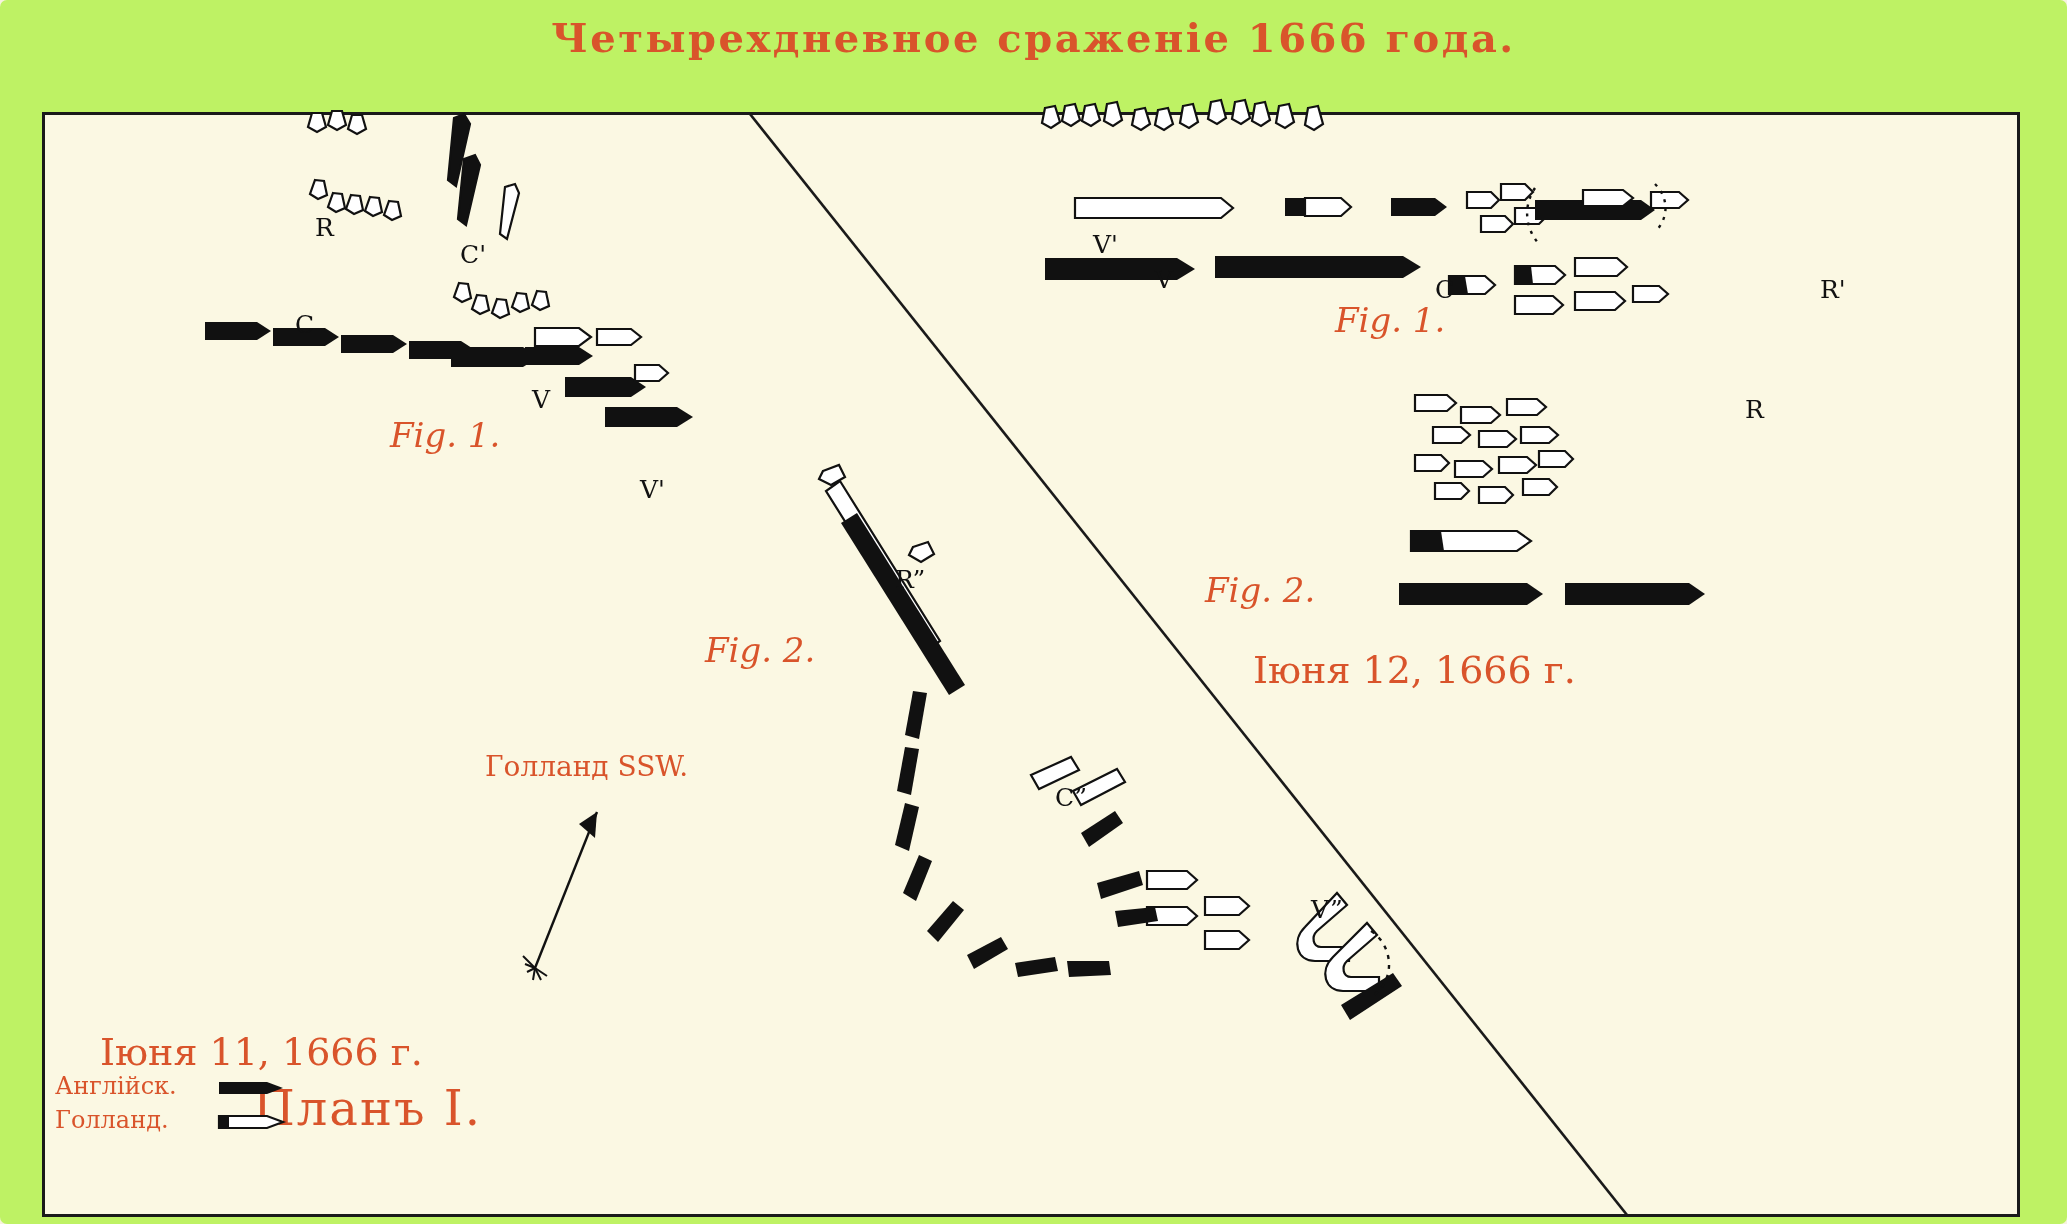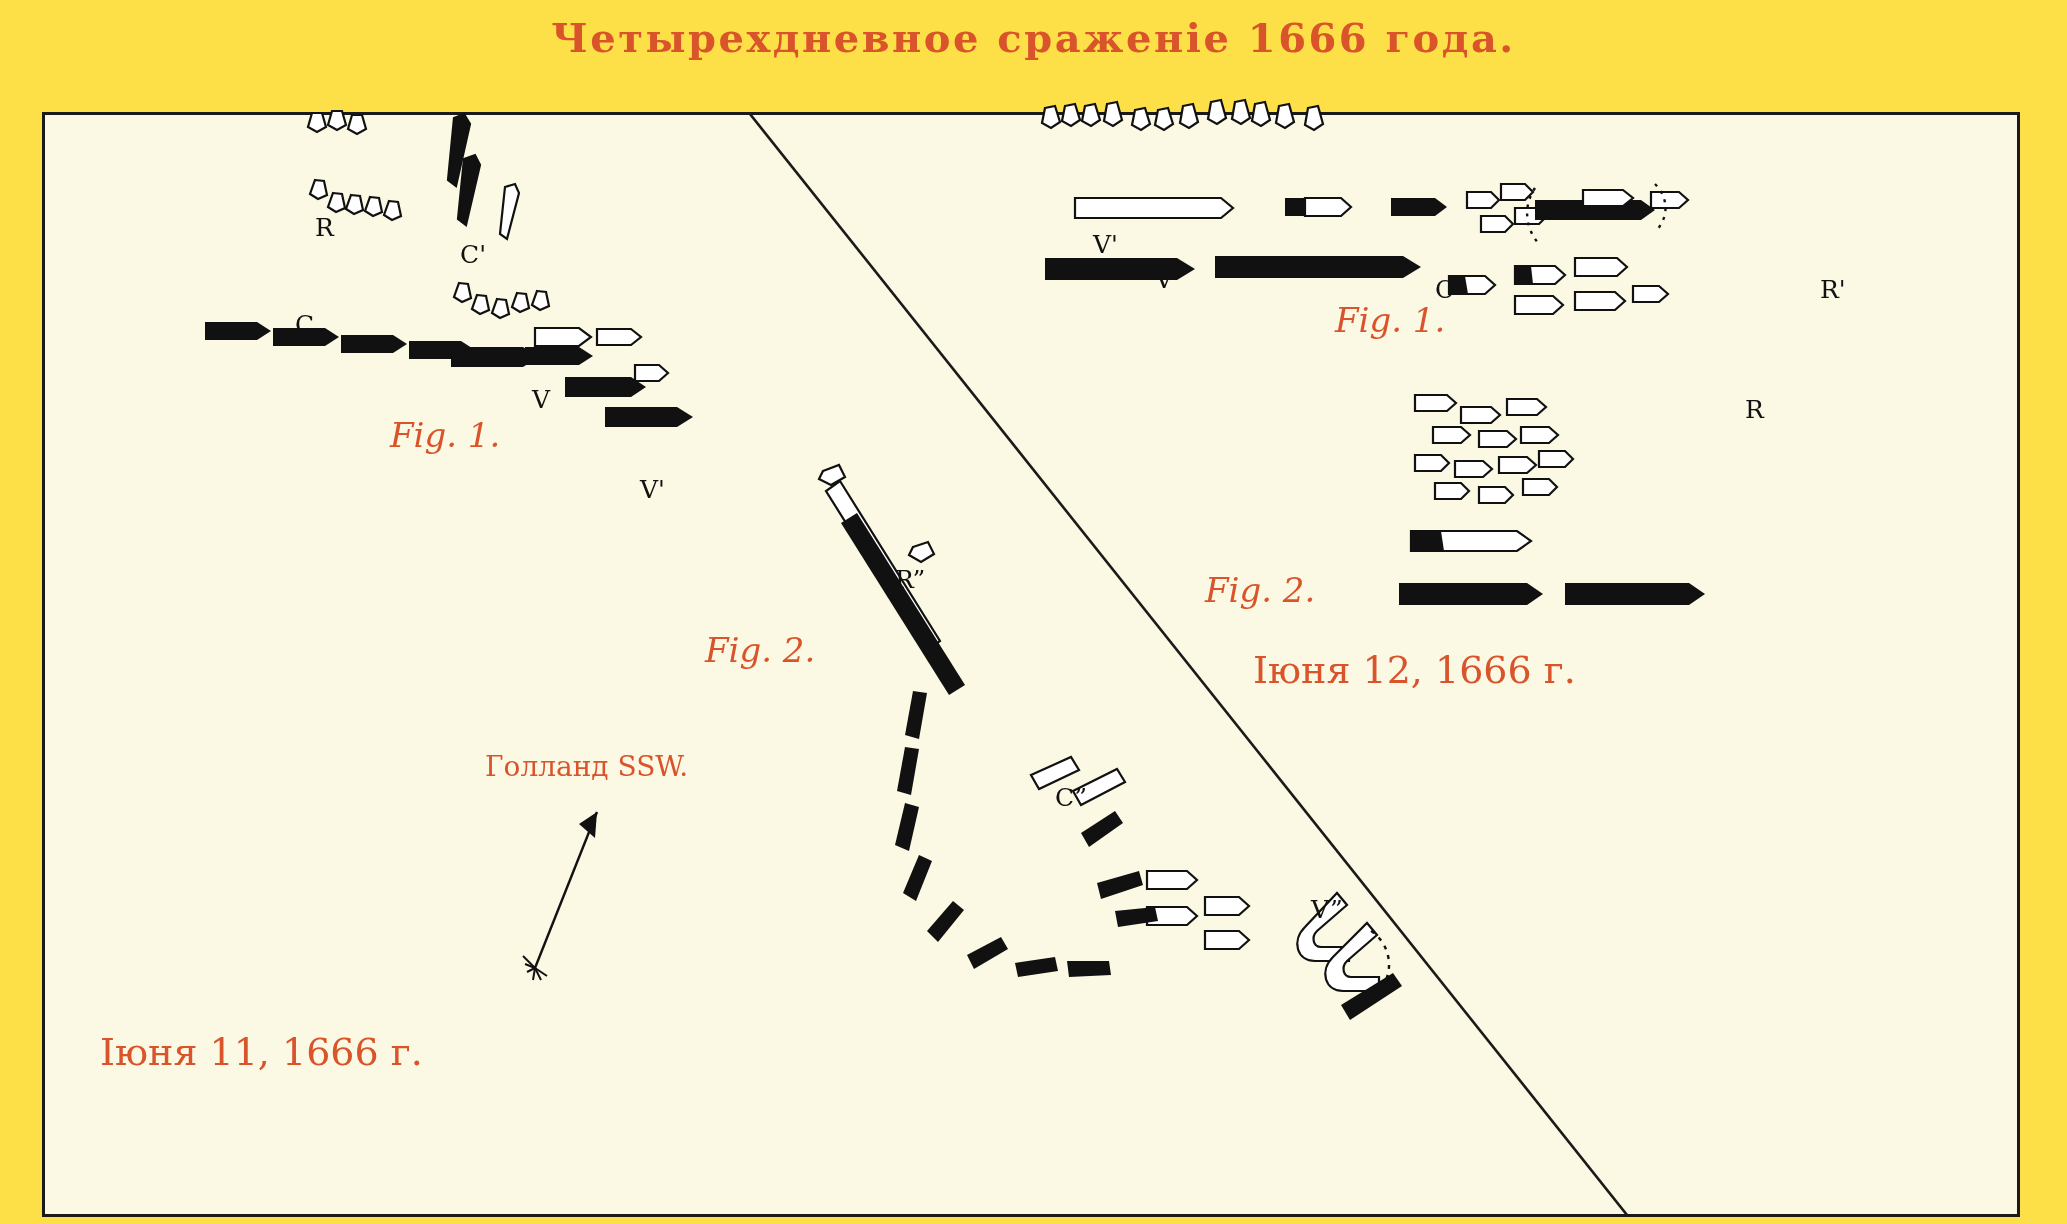--- a/index.html
+++ b/index.html
@@ -4,23 +4,24 @@
 <style>
   html, body {
     margin: 0;
     padding: 0;
     background: #f7f3de;
   }
   #page {
     position: relative;
     width: 2067px;
     height: 1224px;
-    background: #fde047;
+    background: #bef264;
     overflow: hidden;
     font-family: "DejaVu Serif", serif;
+    border-radius: 7px;
   }
   
   #title {
     position: absolute;
     top: 14px;
     left: 0;
     width: 100%;
     text-align: center;
     color: #d9542b;
     font-family: "DejaVu Serif", serif;
@@ -386,16 +387,36 @@
           <line x1="20" y1="178" x2="10" y2="174"></line>
           <line x1="20" y1="178" x2="12" y2="182"></line>
           <line x1="20" y1="178" x2="18" y2="190"></line>
           <line x1="20" y1="178" x2="26" y2="190"></line>
           <line x1="20" y1="178" x2="32" y2="186"></line>
         </g>
       </g>
     </svg>
 
     <div class="lbl date" style="left:55px; top:915px;">Іюня 11, 1666 г.</div>
-
+    <div class="lbl plan" style="left:208px; top:965px;">Планъ I.</div>
+
+    <div id="legend">
+      <div class="legend-row">
+        <span class="txt">Англійск.</span>
+        <span class="ship">
+          <svg width="70" height="20" viewBox="0 0 70 20">
+            <path d="M2 4 l48 0 16 6 -16 6 -48 0 z" fill="#111"></path>
+          </svg>
+        </span>
+      </div>
+      <div class="legend-row">
+        <span class="txt">Голланд.</span>
+        <span class="ship">
+          <svg width="70" height="20" viewBox="0 0 70 20">
+            <path d="M2 4 l48 0 16 6 -16 6 -48 0 z" fill="#fff" stroke="#111" stroke-width="2.2"></path>
+            <path d="M2 4 l10 0 0 12 -10 0 z" fill="#111"></path>
+          </svg>
+        </span>
+      </div>
+    </div>
 
   </div>
 </div>
 
 </body></html>

